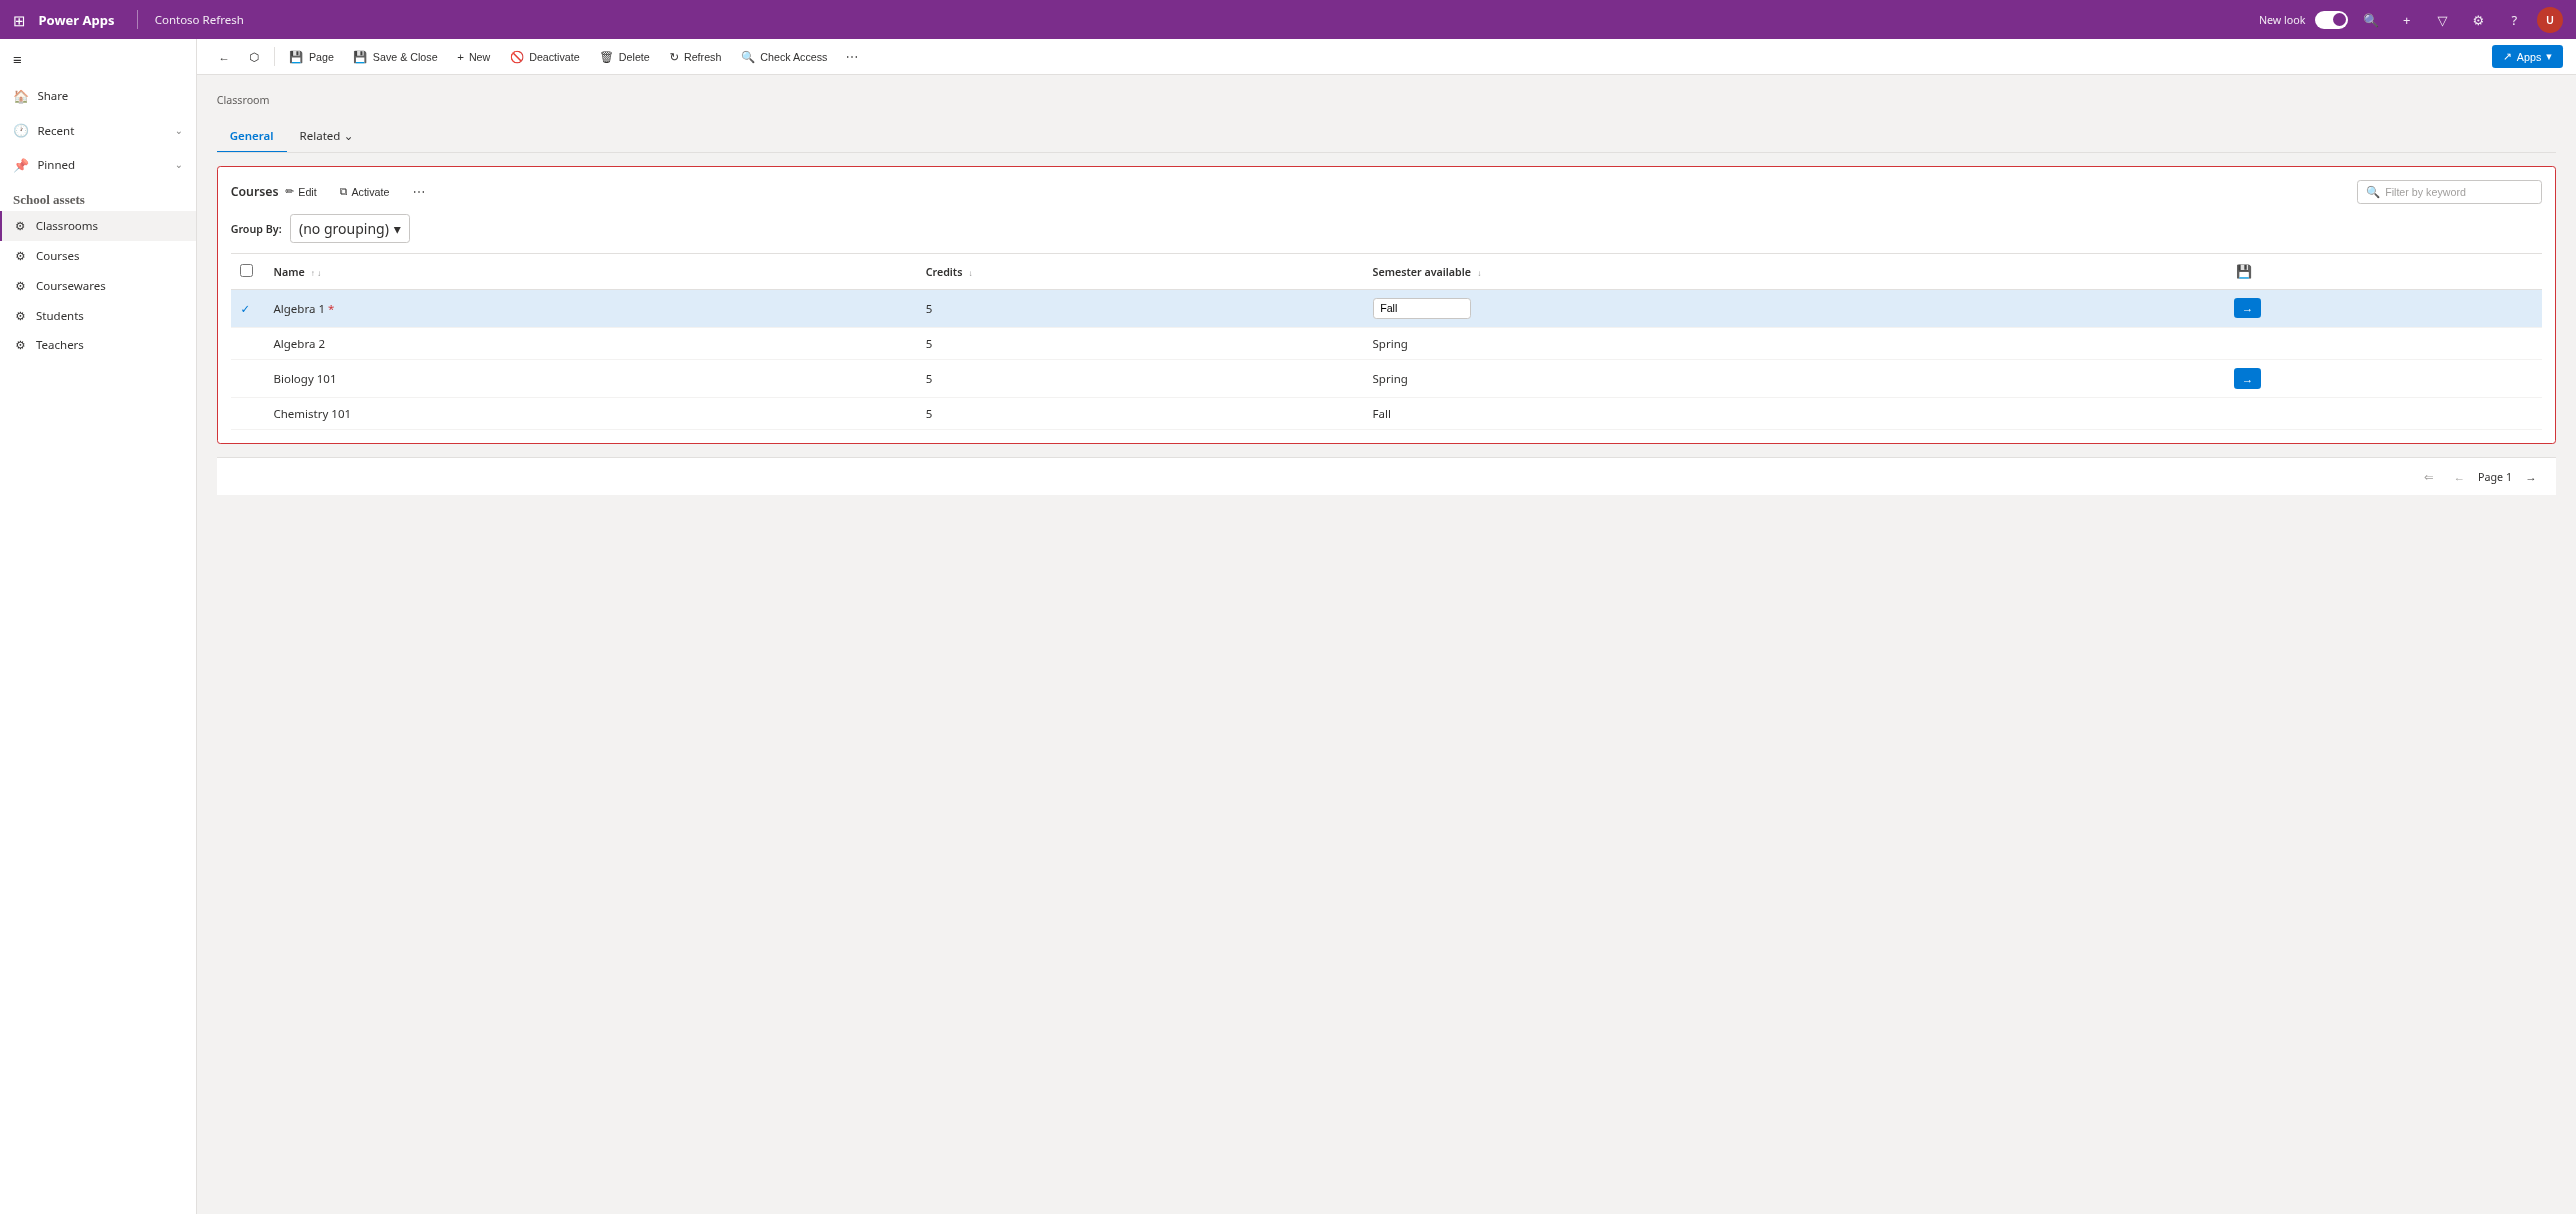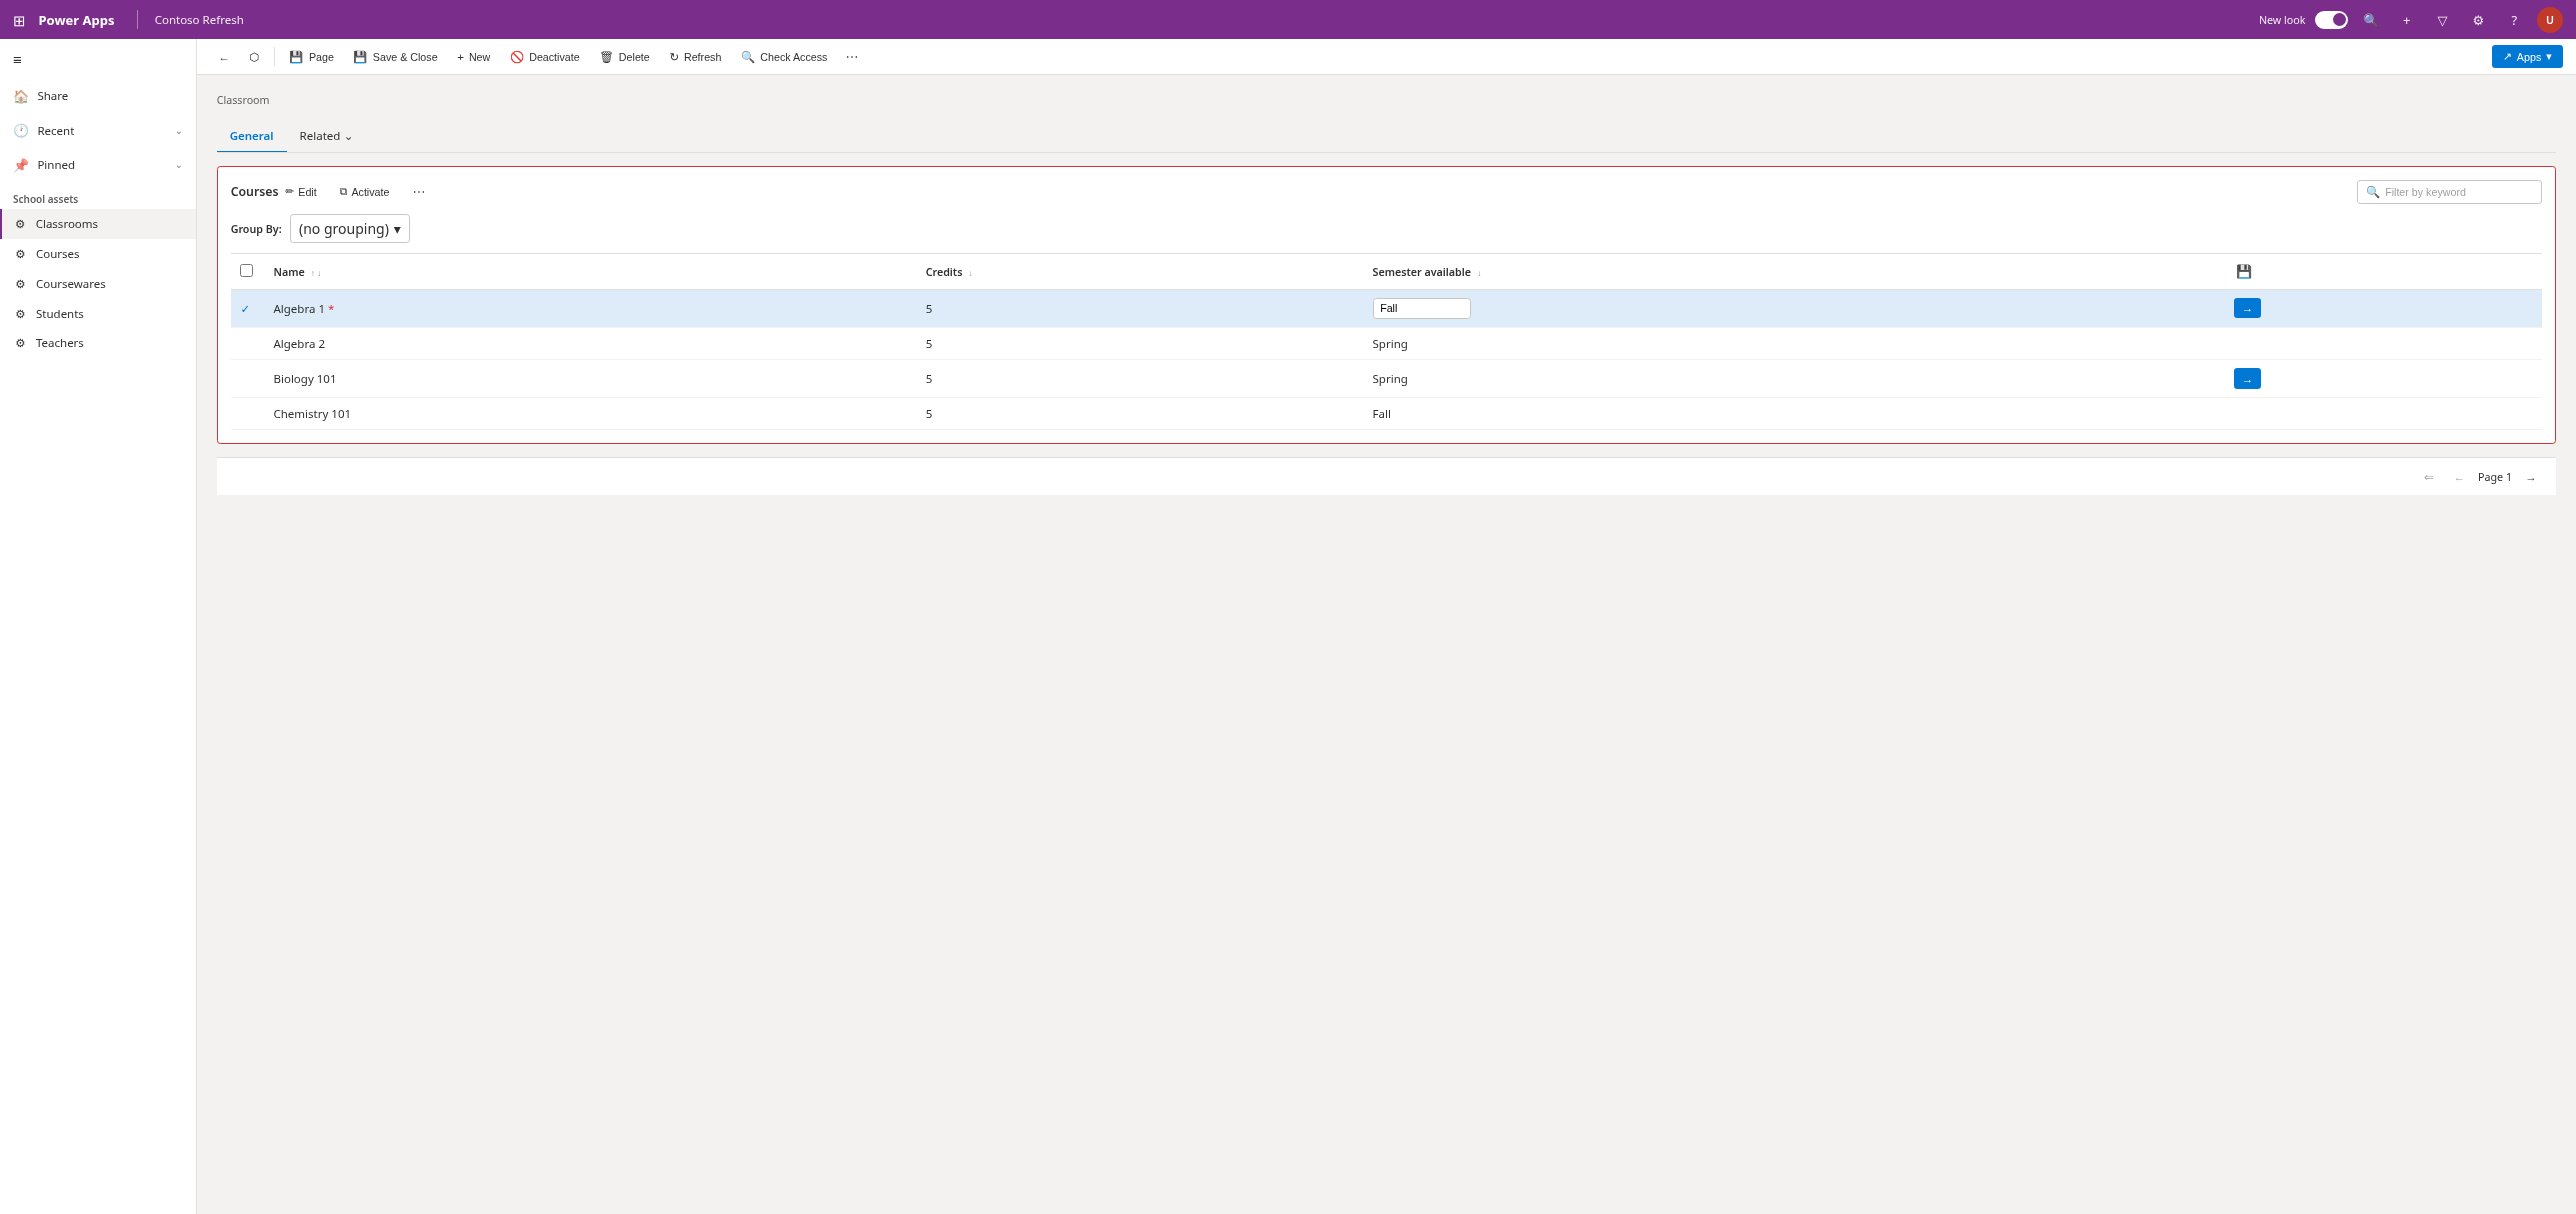--- a/index.html
+++ b/index.html
@@ -66,21 +66,21 @@
     .sidebar-nav-item {
       display: flex; align-items: center; gap: 8.2px;
       padding: 8.2px 13px; cursor: pointer; color: #323130; font-size: 11.5px;
       border-radius: 0;
     }
     .sidebar-nav-item .nav-icon { font-size: 13px; opacity: 0.7; }
     .sidebar-nav-item .chevron { margin-left: auto; font-size: 9.8px; opacity: 0.6; }
 
     .sidebar-section-title {
       padding: 9.8px 13px 3.3px;
-      font-size: 10px; font-weight: 600; color: #605e5c; text-transform: none;
+      font-size: 13px; font-weight: 600; color: #605e5c; text-transform: none; font-family: Liberation Serif, serif;
     }
 
     .sidebar-app-item {
       display: flex; align-items: center; gap: 8.2px;
       padding: 7.4px 13px; cursor: pointer; color: #323130; font-size: 11.5px;
     }
     .sidebar-app-item.active {
       background: #f3f2f1;
       border-left: 2.5px solid #7B2D8B;
       padding-left: 10.7px;

